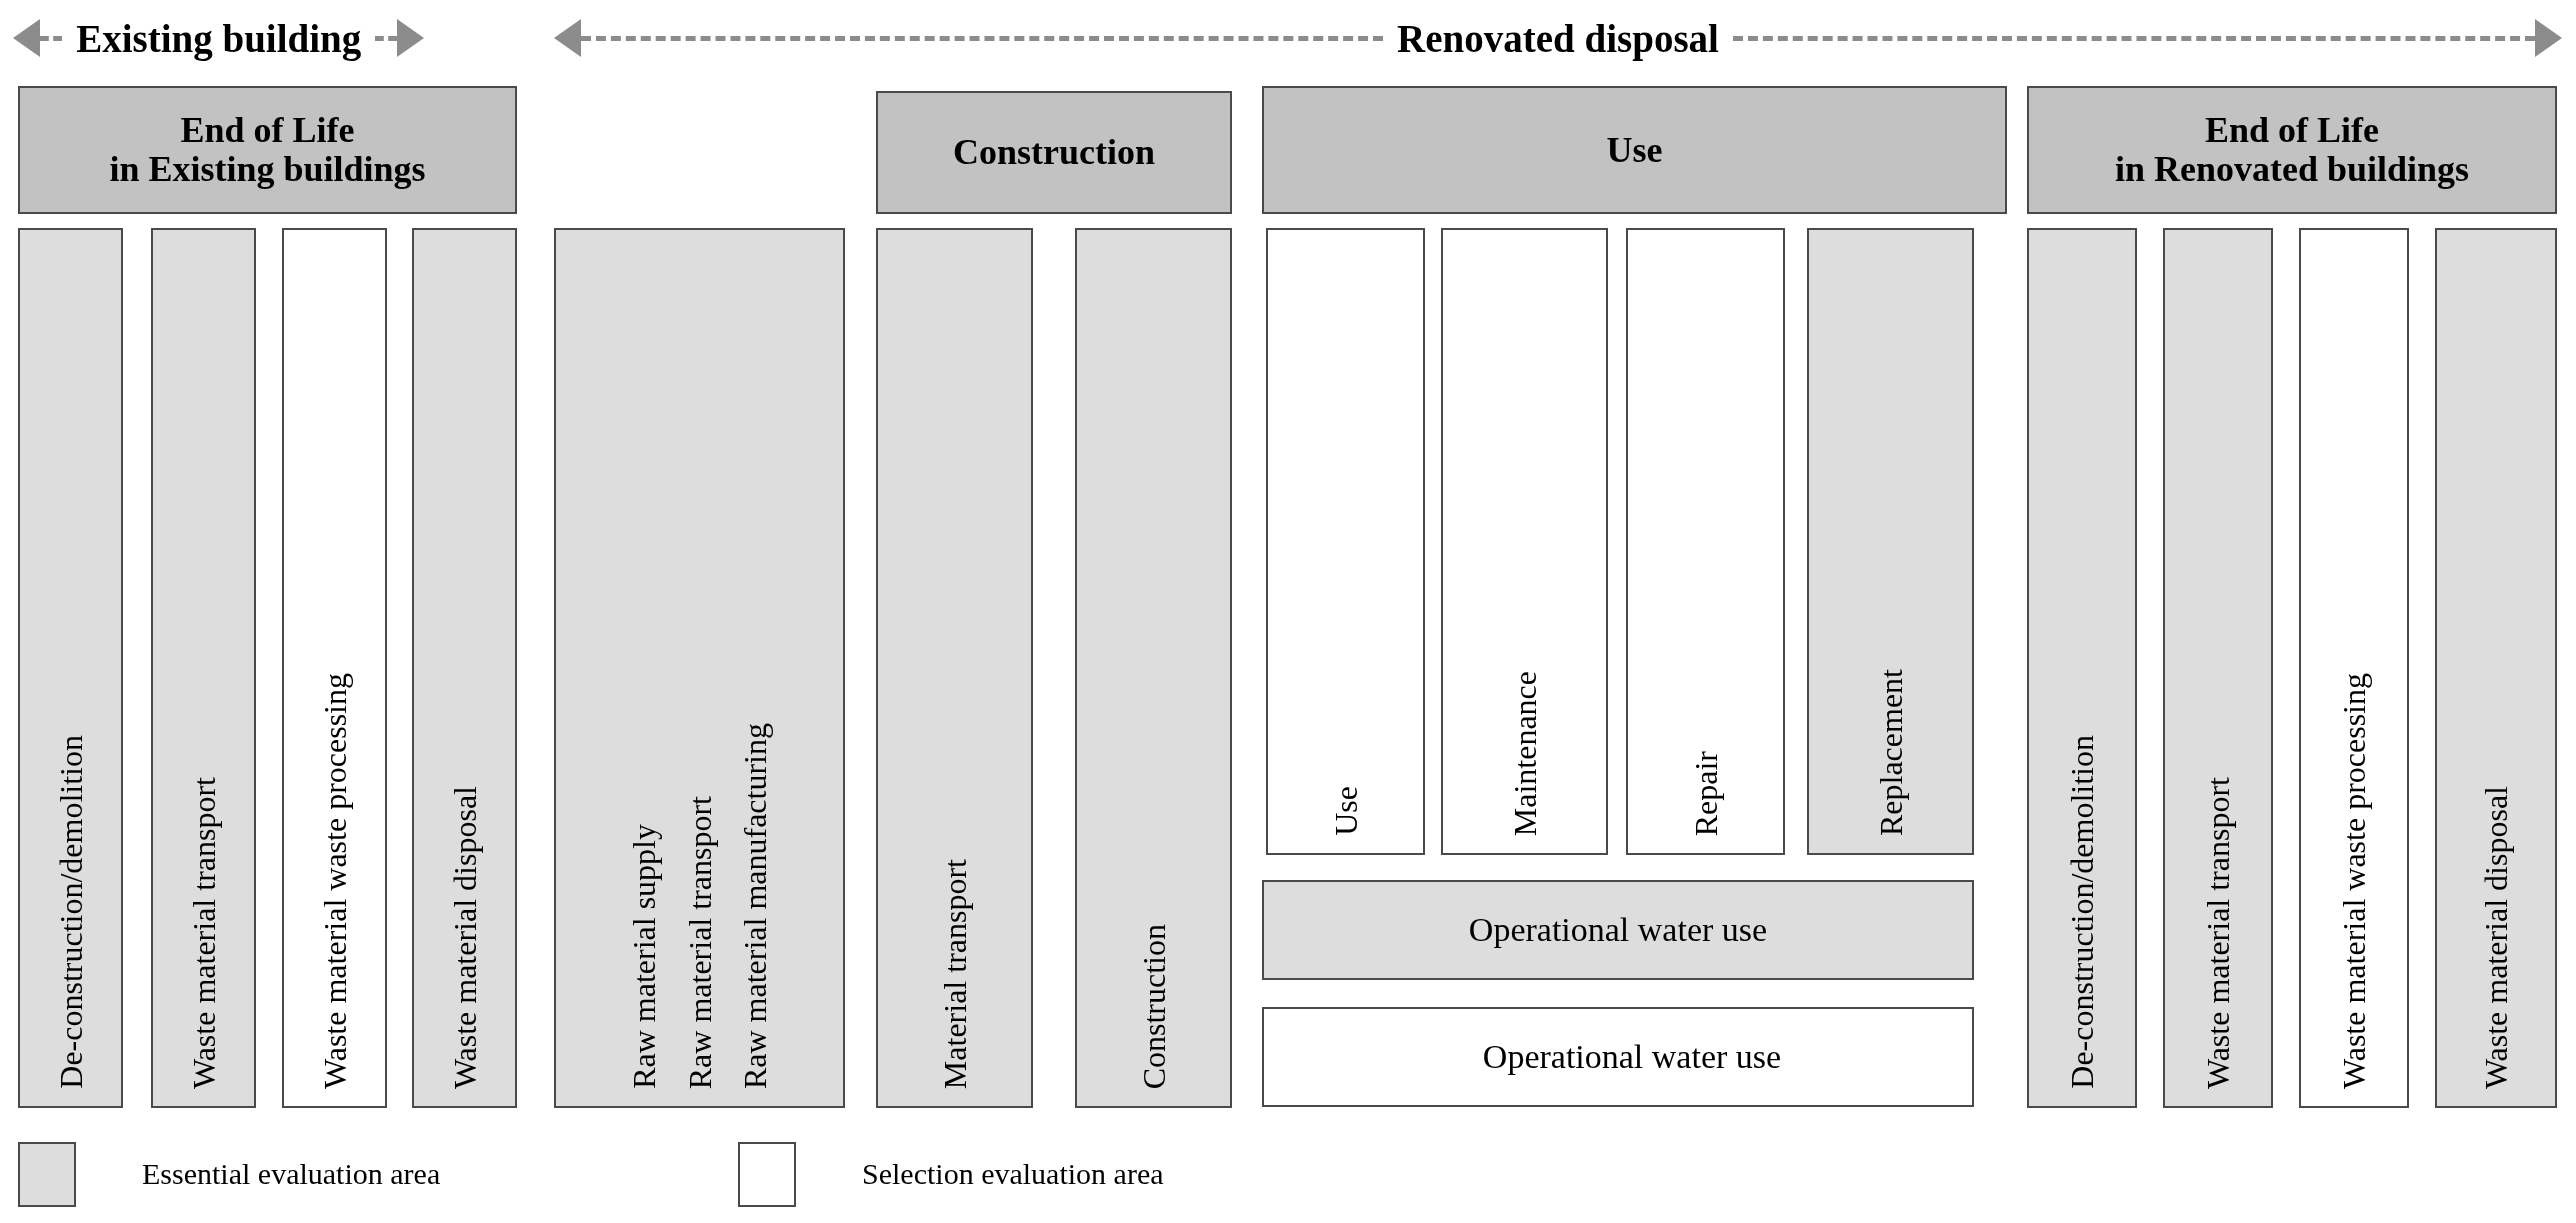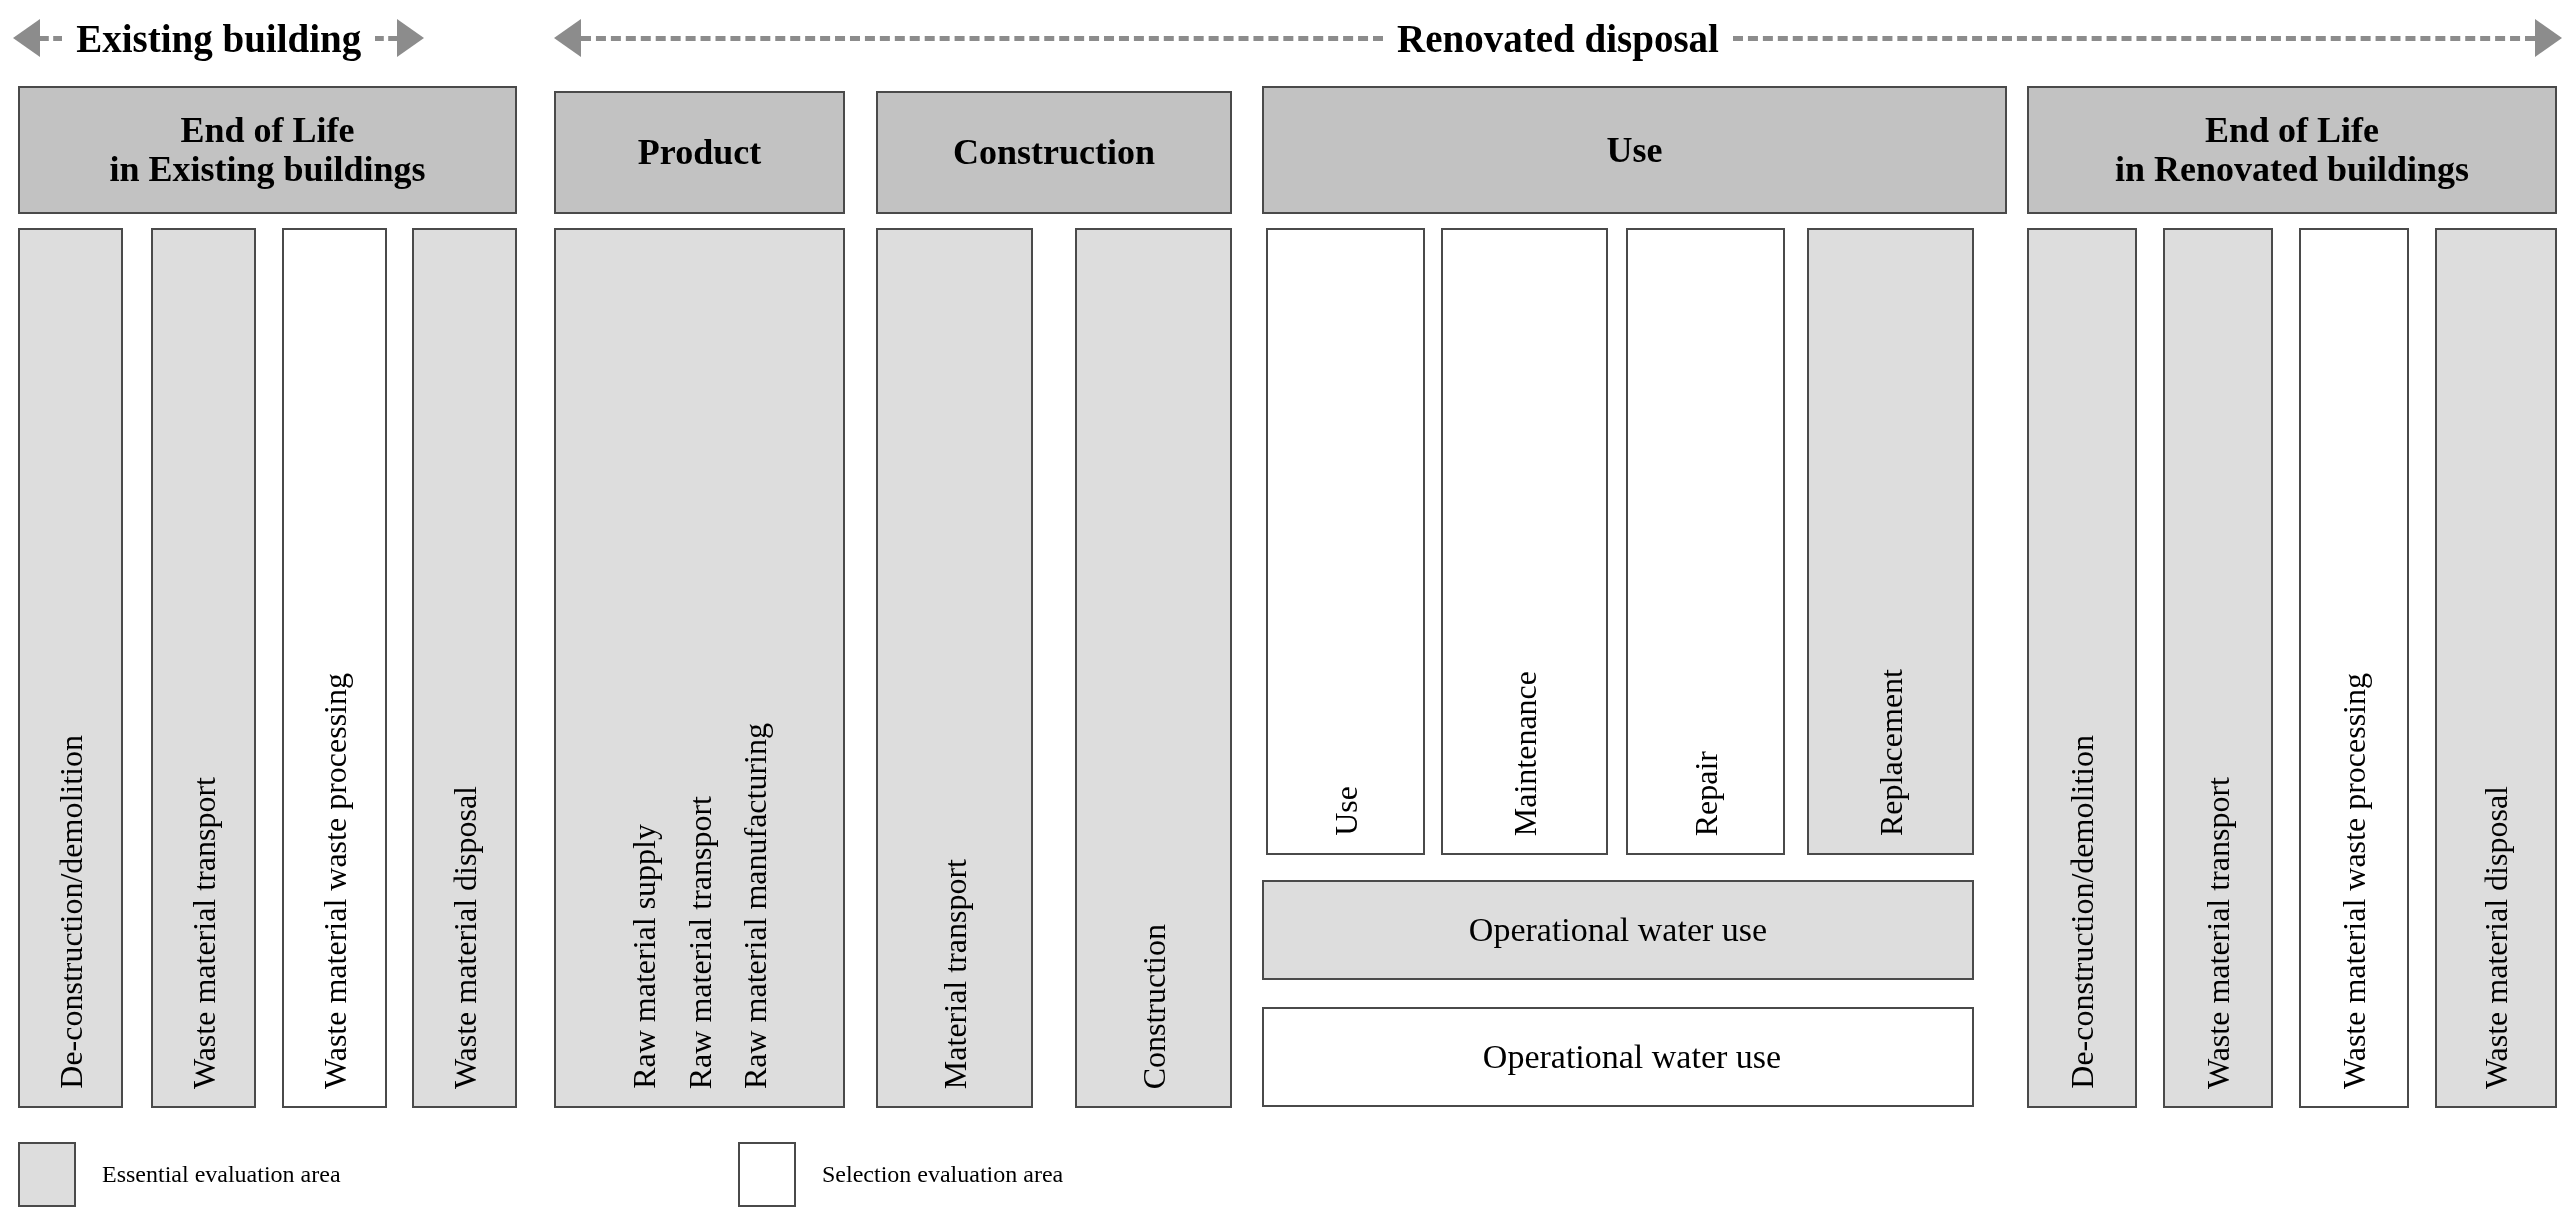--- a/index.html
+++ b/index.html
@@ -81,21 +81,21 @@
     font-size:34px;
   }
 
   
   .legend{position:absolute;left:0;top:1135px;width:2576px;height:84px;}
   .legend-item{position:absolute;display:flex;align-items:center;}
   .legend-swatch{
     box-sizing:border-box;width:58px;height:65px;
     border:2.6px solid #4a4a4a;margin-right:26px;
   }
-  .legend-text{font-size:24px;white-space:nowrap;}
+  .legend-text{font-size:30px;white-space:nowrap;margin-left:40px;}
 </style>
 </head>
 <body>
 
 <div class="stage">
 
   <div class="arrowband">
 
     <div class="arrow-row" style="left:13px;top:0;width:512px;">
       <span class="tri-l"></span>
@@ -125,23 +125,20 @@
   <div class="vcol fill-ess" style="left:151px;top:228px;width:105px;height:880px;">
     <span class="vtext">Waste material  transport</span>
   </div>
   <div class="vcol fill-sel" style="left:282px;top:228px;width:105px;height:880px;">
     <span class="vtext">Waste material  waste processing</span>
   </div>
   <div class="vcol fill-ess" style="left:412px;top:228px;width:105px;height:880px;">
     <span class="vtext">Waste material disposal</span>
   </div>
 
-  <div class="box fill-head" style="left:554px;top:91px;width:291px;height:123px;">
-    <span class="head-label">Product</span>
-  </div>
 
   <div class="vcol fill-ess" style="left:554px;top:228px;width:291px;height:880px;align-items:flex-end;justify-content:center;">
     <div class="prod-inner" style="position:static;display:flex;align-items:flex-end;justify-content:center;">
       <span class="vtext" style="margin:0 11.7px;">Raw material supply</span>
       <span class="vtext" style="margin:0 11.7px;">Raw material  transport</span>
       <span class="vtext" style="margin:0 11.7px;">Raw material manufacturing</span>
     </div>
   </div>
 
   <div class="box fill-head" style="left:876px;top:91px;width:356px;height:123px;">

